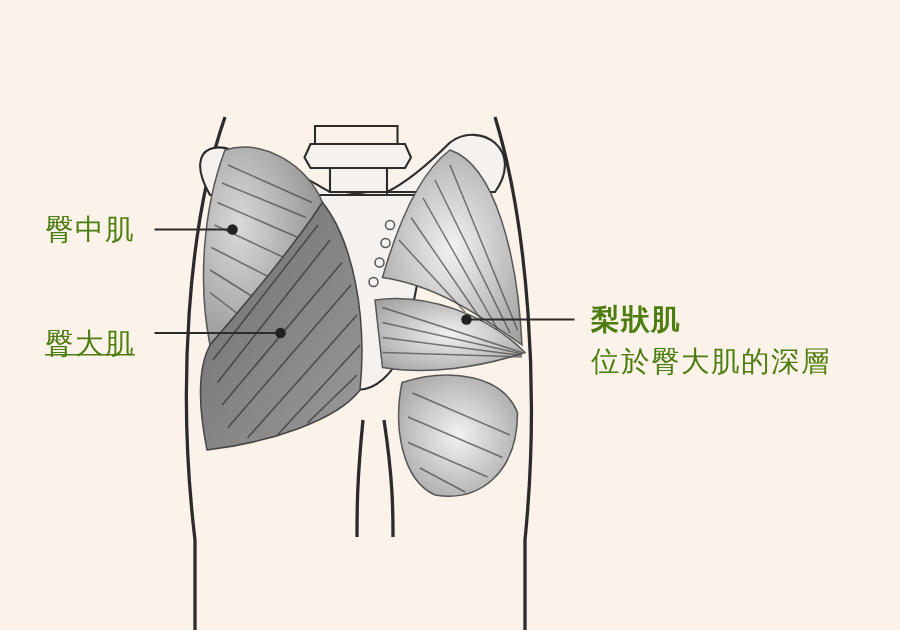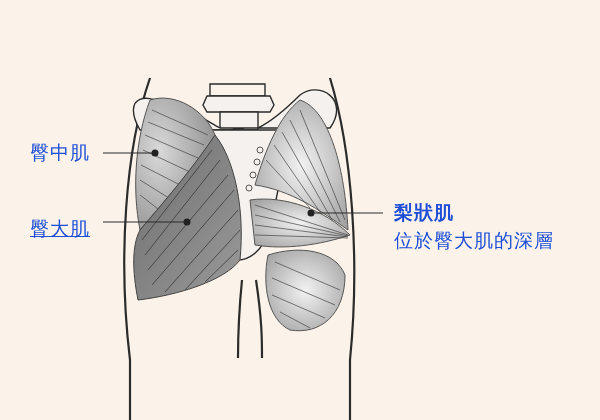--- a/index.html
+++ b/index.html
@@ -1,18 +1,18 @@
 <!DOCTYPE html>
 <html><head>
 <meta charset="utf-8">
 <style>
   html,body{margin:0;padding:0;}
   body{width:600px;height:420px;background:#fbf3ea;overflow:hidden;position:relative;font-family:"DejaVu Sans",sans-serif;}
   #stage{position:absolute;left:0;top:0;width:600px;height:420px;}
-  .label{position:absolute;color:#1d4ed8;font-size:19px;letter-spacing:1px;white-space:nowrap;}
+  .label{position:absolute;color:#4d7c0f;font-size:19px;letter-spacing:1px;white-space:nowrap;}
 </style>
 </head>
 <body>
 
 <div id="stage">
 <svg width="600" height="420" viewBox="0 0 600 420" xmlns="http://www.w3.org/2000/svg">
   <defs>
     <radialGradient id="gmed" cx="0.3" cy="0.4" r="0.8">
       <stop offset="0" stop-color="#d9d9d9"></stop>
           <stop offset="1" stop-color="#8a8a8a"></stop>

